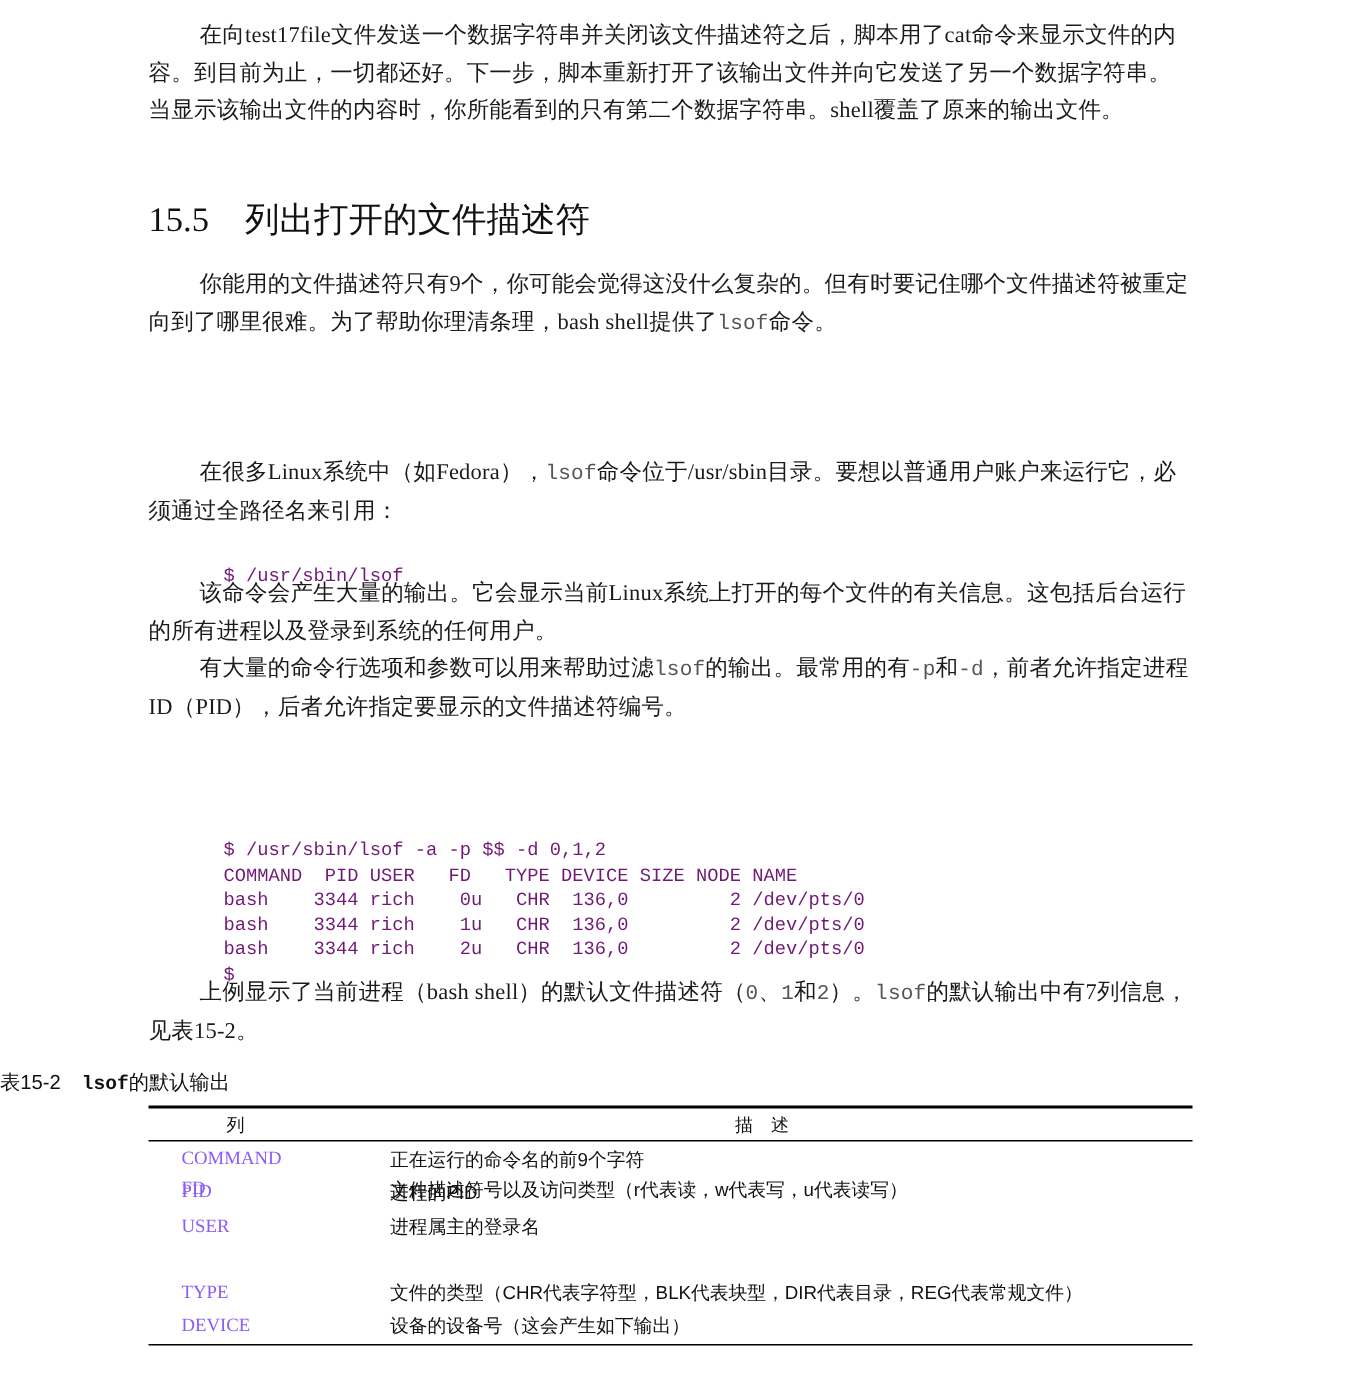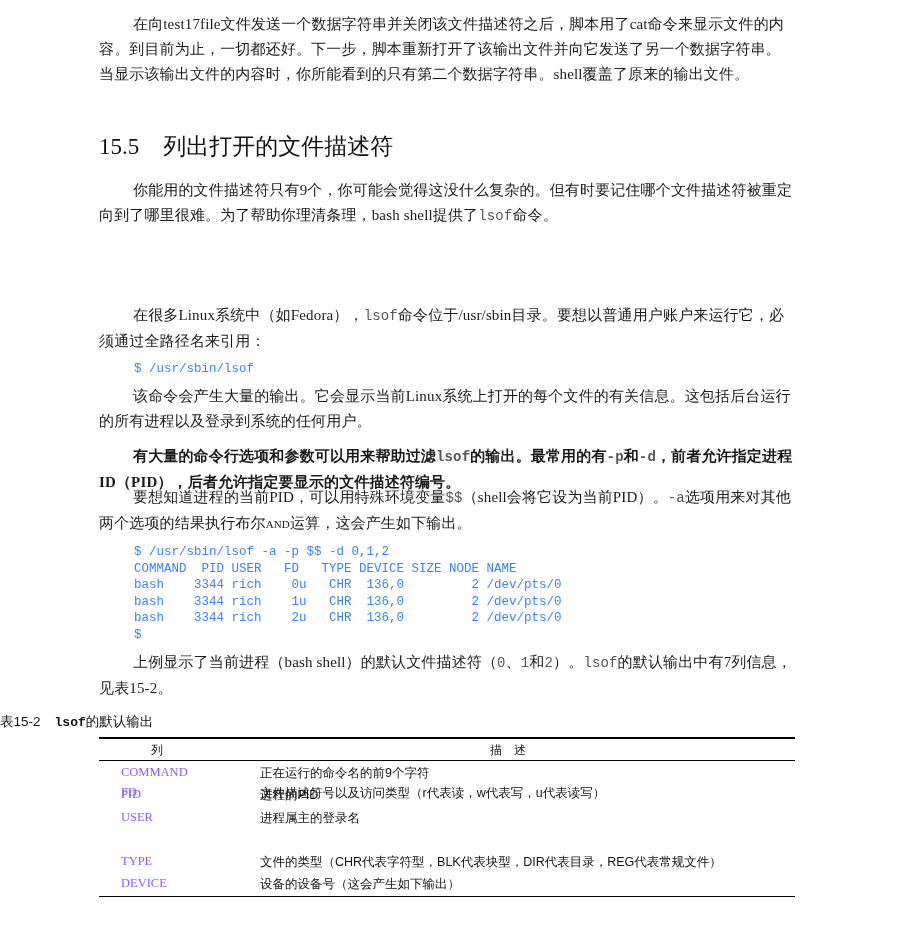--- a/index.html
+++ b/index.html
@@ -17,23 +17,23 @@
     }
     .code-inline { font-family: "Liberation Mono", "DejaVu Sans Mono", monospace; color: #555; font-size: 14px; }
     .small-caps { font-size: 11px; }
     h2.section {
       position: absolute; left: 99px; top: 131px; margin: 0;
       font-family: "Liberation Sans", "DejaVu Sans", sans-serif;
       font-weight: normal; font-size: 23px; color: #111;
     }
     h2.section .num { margin-right: 24px; font-family: Liberation Serif, serif; }
     .code-block {
-      position: absolute; left: 134px; margin: 0;
+      position: absolute; left: 134px; margin: 15px;
       font-family: "Liberation Mono", "DejaVu Sans Mono", monospace;
-      font-size: 12.5px; line-height: 16.6px; color: #3b82f6; white-space: pre;
+      font-size: 12.5px; line-height: 16.6px; color: #701a75; white-space: pre;
     }
     .table-caption {
       position: absolute; left: 0; width: 913px; top: 713px; 
       font-family: "Liberation Sans", "DejaVu Sans", sans-serif; font-size: 13.5px; color: #111;
     }
     .table-caption .mono { font-family: "Liberation Mono", "DejaVu Sans Mono", monospace; font-weight: bold; font-size: 13px; margin-left: 14px; }
     .rule-top { position: absolute; left: 99px; width: 696px; top: 737px; height: 2px; background: #000; }
     .rule-mid { position: absolute; left: 99px; width: 696px; top: 760px; height: 1px; background: #000; }
     .rule-bot { position: absolute; left: 99px; width: 696px; top: 896px; height: 1px; background: #000; }
     .th-col { position: absolute; top: 742px; font-family: "Liberation Sans", "DejaVu Sans", sans-serif; font-size: 12px; color: #111; }
@@ -56,23 +56,22 @@
 
   <p class="para" style="top:178px;"><span>你能用的文件描述符只有9个，你可能会觉得这没什么复杂的。但有时要记住哪个文件描述符被重定向到了哪里很难。为了帮助你理清条理，bash shell提供了</span><span class="code-inline">lsof</span><span>命令。</span></p>
 
 
   <p class="para" style="top:303px;"><span>在很多Linux系统中（如Fedora），</span><span class="code-inline">lsof</span><span>命令位于/usr/sbin目录。要想以普通用户账户来运行它，必须通过全路径名来引用：</span></p>
 
   <pre class="code-block" style="top:361px;">$ /usr/sbin/lsof</pre>
 
   <p class="para" style="top:384px;">该命令会产生大量的输出。它会显示当前Linux系统上打开的每个文件的有关信息。这包括后台运行的所有进程以及登录到系统的任何用户。</p>
 
-  <p class="para" style="top:444px;font-weight:bold;"><span>有大量的命令行选项和参数可以用来帮助过滤</span><span class="code-inline">lsof</span><span>的输出。最常用的有</span><span class="code-inline">-p</span><span>和</span><span class="code-inline">-d</span><span>，前者允许指定进程ID（PID），后者允许指定要显示的文件描述符编号。</span></p>
+  <p class="para" style="top:434px;"><span>有大量的命令行选项和参数可以用来帮助过滤</span><span class="code-inline">lsof</span><span>的输出。最常用的有</span><span class="code-inline">-p</span><span>和</span><span class="code-inline">-d</span><span>，前者允许指定进程ID（PID），后者允许指定要显示的文件描述符编号。</span></p>
 
-  <p class="para" style="top:485px;"><span>要想知道进程的当前PID，可以用特殊环境变量</span><span class="code-inline">$$</span><span>（shell会将它设为当前PID）。</span><span class="code-inline">-a</span><span>选项用来对其他两个选项的结果执行布尔</span><span class="small-caps">AND</span><span>运算，这会产生如下输出。</span></p>
 
   <pre class="code-block" style="top:544px;">$ /usr/sbin/lsof -a -p $$ -d 0,1,2
 COMMAND  PID USER   FD   TYPE DEVICE SIZE NODE NAME
 bash    3344 rich    0u   CHR  136,0         2 /dev/pts/0
 bash    3344 rich    1u   CHR  136,0         2 /dev/pts/0
 bash    3344 rich    2u   CHR  136,0         2 /dev/pts/0
 $</pre>
 
   <p class="para" style="top:650px;"><span>上例显示了当前进程（bash shell）的默认文件描述符（</span><span class="code-inline">0</span><span>、</span><span class="code-inline">1</span><span>和</span><span class="code-inline">2</span><span>）。</span><span class="code-inline">lsof</span><span>的默认输出中有7列信息，见表15-2。</span></p>
 

